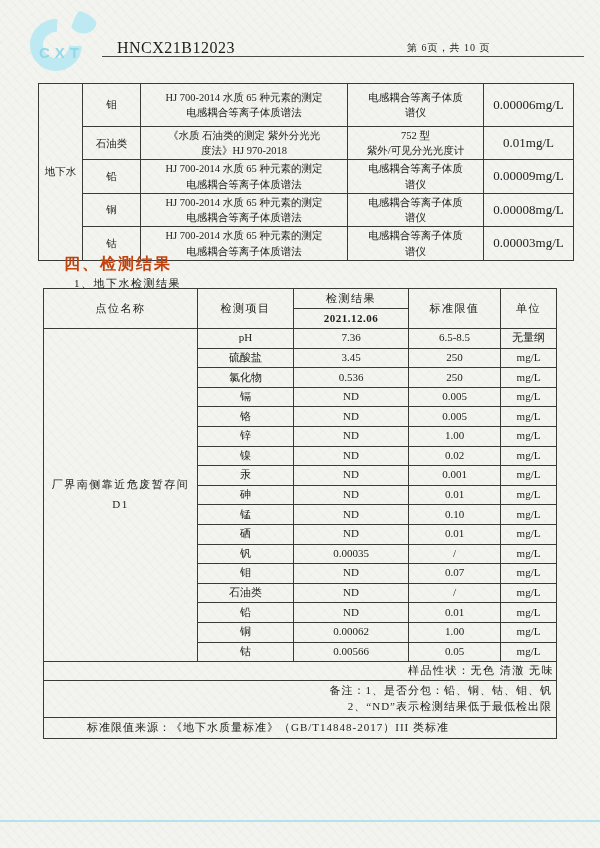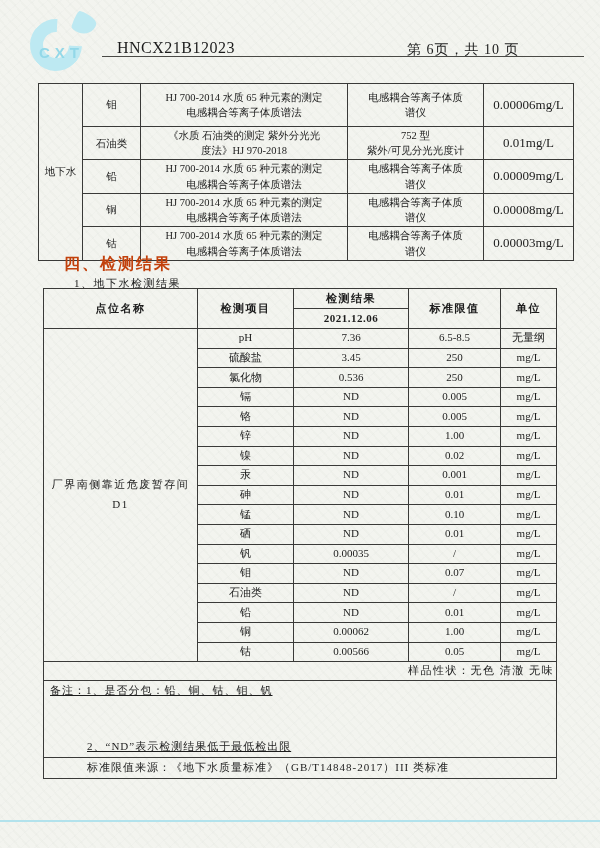--- a/index.html
+++ b/index.html
@@ -30,21 +30,21 @@
     position:absolute; right:14px; top:0; width:23px; height:21px;
     background:#bde9f2; transform:rotate(18deg);
     border-radius:15% 85% 60% 40% / 80% 40% 60% 20%;
   }
   .logo-text {
     position:absolute; left:13px; top:31px;
     font-family:"Liberation Sans",sans-serif; font-weight:700;
     font-size:15px; letter-spacing:5px; color:#93d8e8;
   }
   .doc-number { position:absolute; left:117px; top:39px; font-size:16px; letter-spacing:0.5px; }
-  .page-indicator { position:absolute; left:407px; top:41px; font-size:14px; letter-spacing:1px; }
+  .page-indicator { position:absolute; left:407px; top:41px; font-size:10px; letter-spacing:1px; }
   .header-rule { position:absolute; left:102px; top:56px; width:482px; height:0; border-top:1.5px solid #4a4a46; }
 
   
   table { border-collapse:collapse; table-layout:fixed; }
   td { border:1px solid #3a3a38; text-align:center; vertical-align:middle;
        font-size:10.5px; line-height:1.45; padding:1px 2px; overflow:hidden; }
 
   
   .top-table { position:absolute; left:38px; top:83px; width:535px; border:1.5px solid #2f2f2d; }
   .top-table .c-cat  { width:44px; }
@@ -65,27 +65,27 @@
   .section-subtitle { position:absolute; left:74px; top:276px; font-size:11px; letter-spacing:1.5px; }
 
   
   .main-table { position:absolute; left:43px; top:288px; width:513px; border:1.5px solid #2f2f2d; }
   .main-table .c-site { width:154px; }
   .main-table .c-item { width:96px; }
   .main-table .c-res  { width:115px; }
   .main-table .c-lim  { width:92px; }
   .main-table .c-unit { width:56px; }
   .main-table td { font-size:11px; }
-  .main-table .hdr { font-weight:700; letter-spacing:1.5px; height:20px; }
+  .main-table .hdr { font-weight:400; letter-spacing:1.5px; height:20px; }
   .main-table .hdr-num { font-weight:700; letter-spacing:0.5px; height:20px; }
   .main-table .data td { height:19.6px; padding:0 2px; }
   .site-cell { letter-spacing:1.5px; line-height:1.8; }
   .sample-cell { text-align:right; padding-left:163px; height:18px; letter-spacing:1.5px; }
-  .notes-cell { text-align:left; padding:2px 4px 2px 6px; letter-spacing:1px;text-decoration:underline; }
-  .notes-cell .note-l2 { padding-left:37px;margin-top:40px; }
+  .notes-cell { text-align:right; padding:2px 4px 2px 6px; letter-spacing:1px; }
+  .notes-cell .note-l2 { padding-left:37px; }
   .source-cell { text-align:left; padding:2px 4px 2px 43px; height:18px; letter-spacing:1px; }
 
   
   .footer-line { position:absolute; left:0; top:820px; width:600px; height:2px; background:#b2e2ec; }
 </style>
 </head>
 <body>
 
 <div class="logo">
   <div class="logo-ring"></div>

